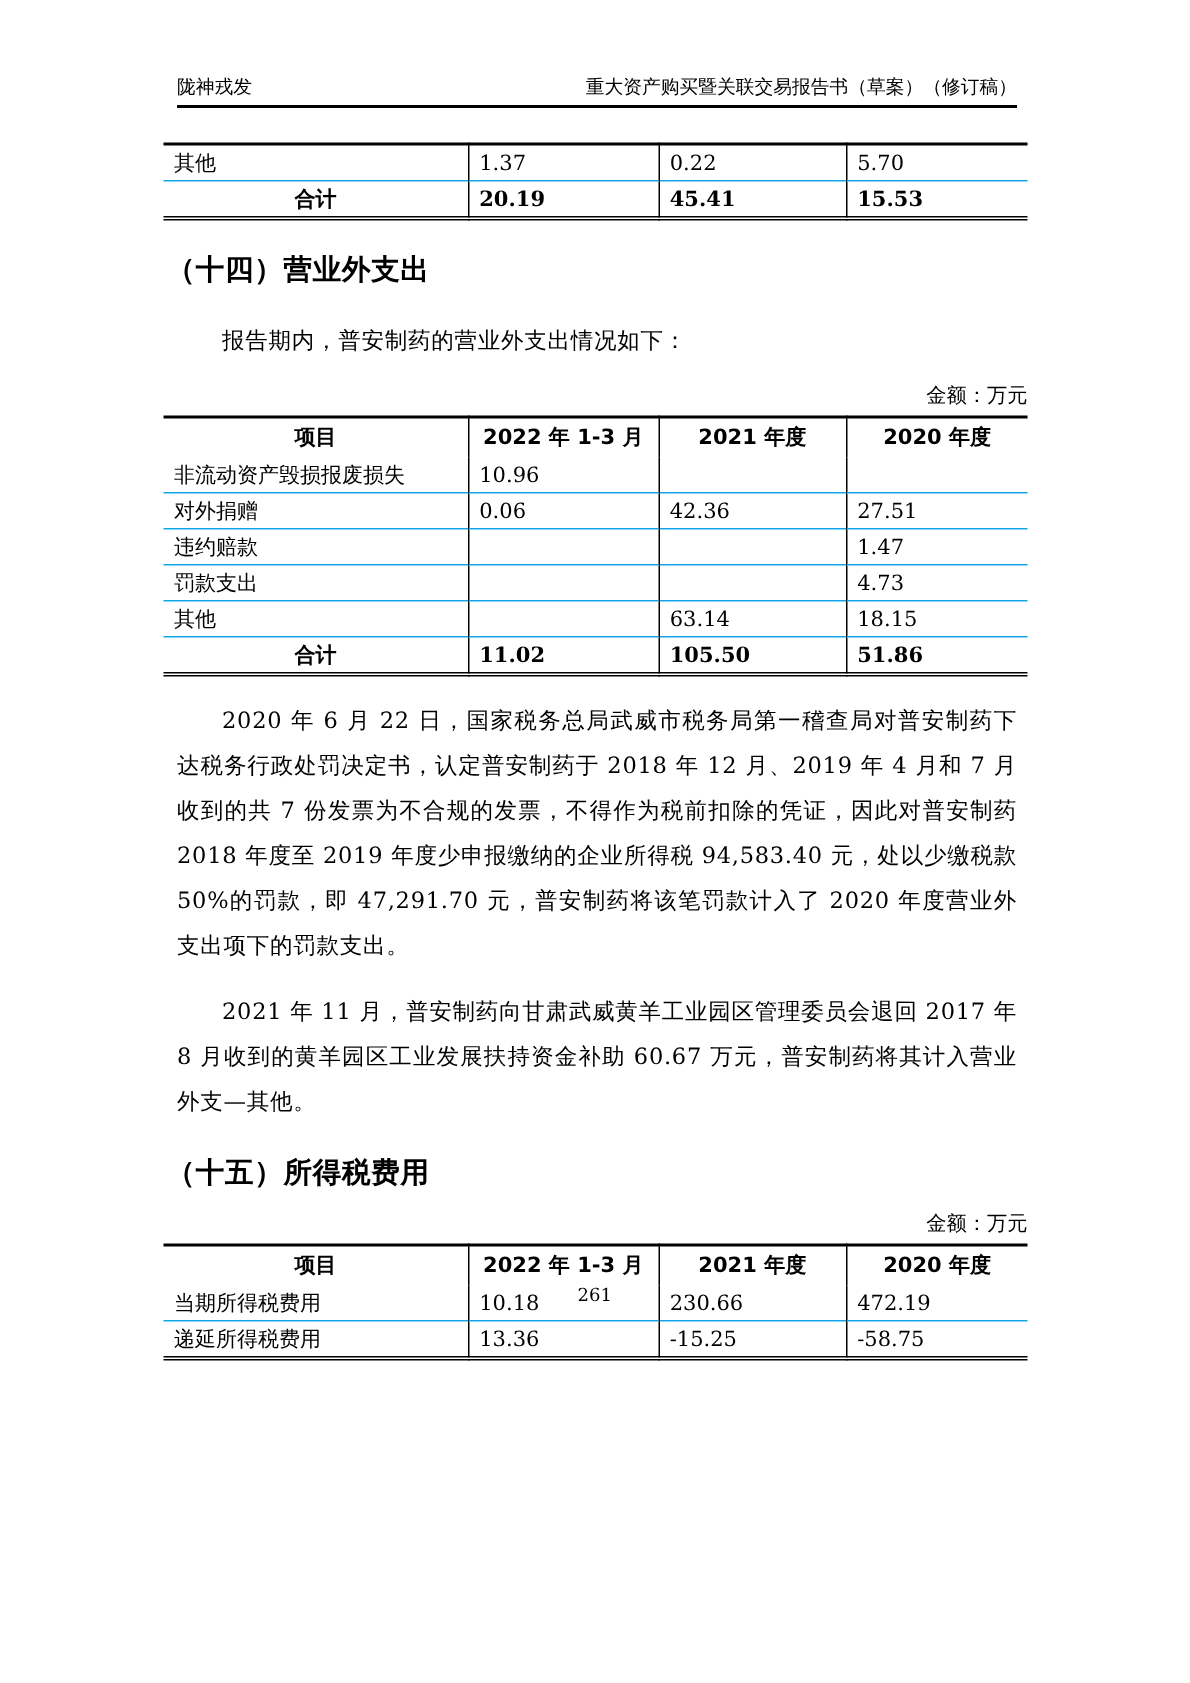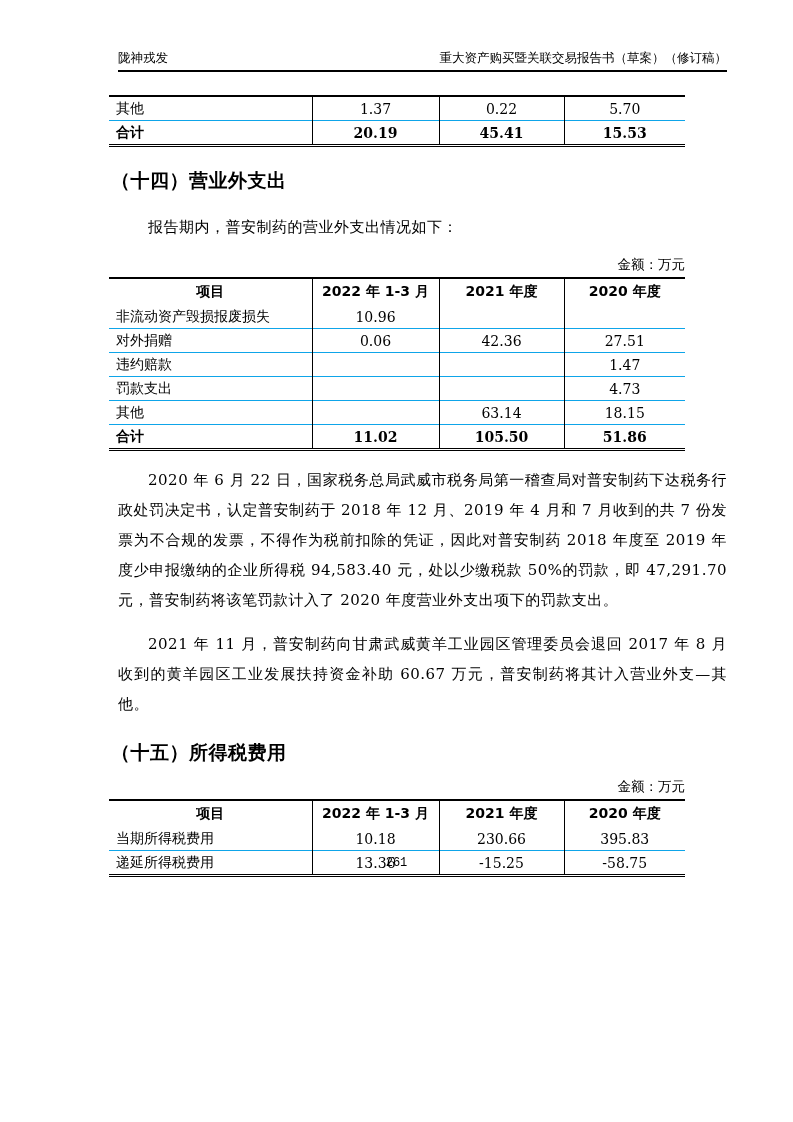--- a/index.html
+++ b/index.html
@@ -2,21 +2,21 @@
 <html lang="zh"><head>
 <meta charset="utf-8">
 <style>
   html,body { margin:0; padding:0; background:#ffffff; }
   .page {
     position:relative;
     width:793px; height:932px;
     margin:0 auto;
     background:#ffffff;
     box-sizing:border-box;
-    padding:50px 66px 0 118px;
+    padding:50px 115px 0 118px;
     font-family:"DejaVu Serif","Liberation Serif",serif;
     color:#000;
     overflow:hidden;
   }
   
   .doc-header {
     display:flex; justify-content:space-between; align-items:flex-end;
     font-size:12.5px; line-height:16px;
     border-bottom:2px solid #000;
     padding-bottom:4px;
@@ -43,23 +43,23 @@
   table.tbl td + td, table.tbl th + th { border-left:1px solid #000; }
   table.tbl tr { border-bottom:1px solid #0ea5e9; }
   table.tbl tr:last-child { border-bottom:none; }
   table.tbl thead tr { border-bottom:1.5px solid #000; }
   table.tbl th {
     font-family:"DejaVu Sans","Liberation Sans",sans-serif;
     font-weight:bold; text-align:center; font-size:14px;
     height:22px;
   }
   td.lbl { text-align:left; }
-  td.num { text-align:center; }
+  td.num { text-align:left; }
   tr.total-row { border-top:1.5px solid #000; font-weight:bold; }
-  tr.total-row td.lbl { text-align:left; font-family:Liberation Sans, sans-serif; }
+  tr.total-row td.lbl { text-align:center; font-family:Liberation Sans, sans-serif; }
   
   p.para {
     margin:0; margin-top:14px;
     font-size:15px; line-height:30px;
     text-align:justify; text-indent:2em;
     letter-spacing:0.5px;
   }
   p.para-intro { margin-top:20px; }
   h2.sec-heading {
     margin:0; margin-top:21px; margin-left:-7px;
@@ -67,21 +67,21 @@
     font-size:19px; font-weight:bold; line-height:24px;
     letter-spacing:0.5px;
   }
   .unit-label {
     width:576px; margin-left:-9px;
     margin-top:13px; margin-bottom:4px;
     text-align:right; font-size:13.5px; line-height:18px;
   }
   .page-number {
     position:absolute; left:0; bottom:62px; width:100%;
-    text-align:center; font-size:12px;font-family:Liberation Mono, monospace;
+    text-align:center; font-size:12px;
   }
   .mt-table1 { margin-top:23px; }
   .mt-para-after-tbl { margin-top:10px; }
 </style>
 </head>
 <body>
 
 <div class="page">
 
   <div class="doc-header">
@@ -196,21 +196,21 @@
           <th>2022 年 1-3 月</th>
           <th>2021 年度</th>
           <th>2020 年度</th>
         </tr>
       </thead>
       <tbody>
         <tr>
           <td class="lbl">当期所得税费用</td>
           <td class="num">10.18</td>
           <td class="num">230.66</td>
-          <td class="num">395.83</td>
+          <td class="num">472.19</td>
         </tr>
         <tr>
           <td class="lbl">递延所得税费用</td>
           <td class="num">13.36</td>
           <td class="num">-15.25</td>
           <td class="num">-58.75</td>
         </tr>
       </tbody>
     </table>
   </div>

